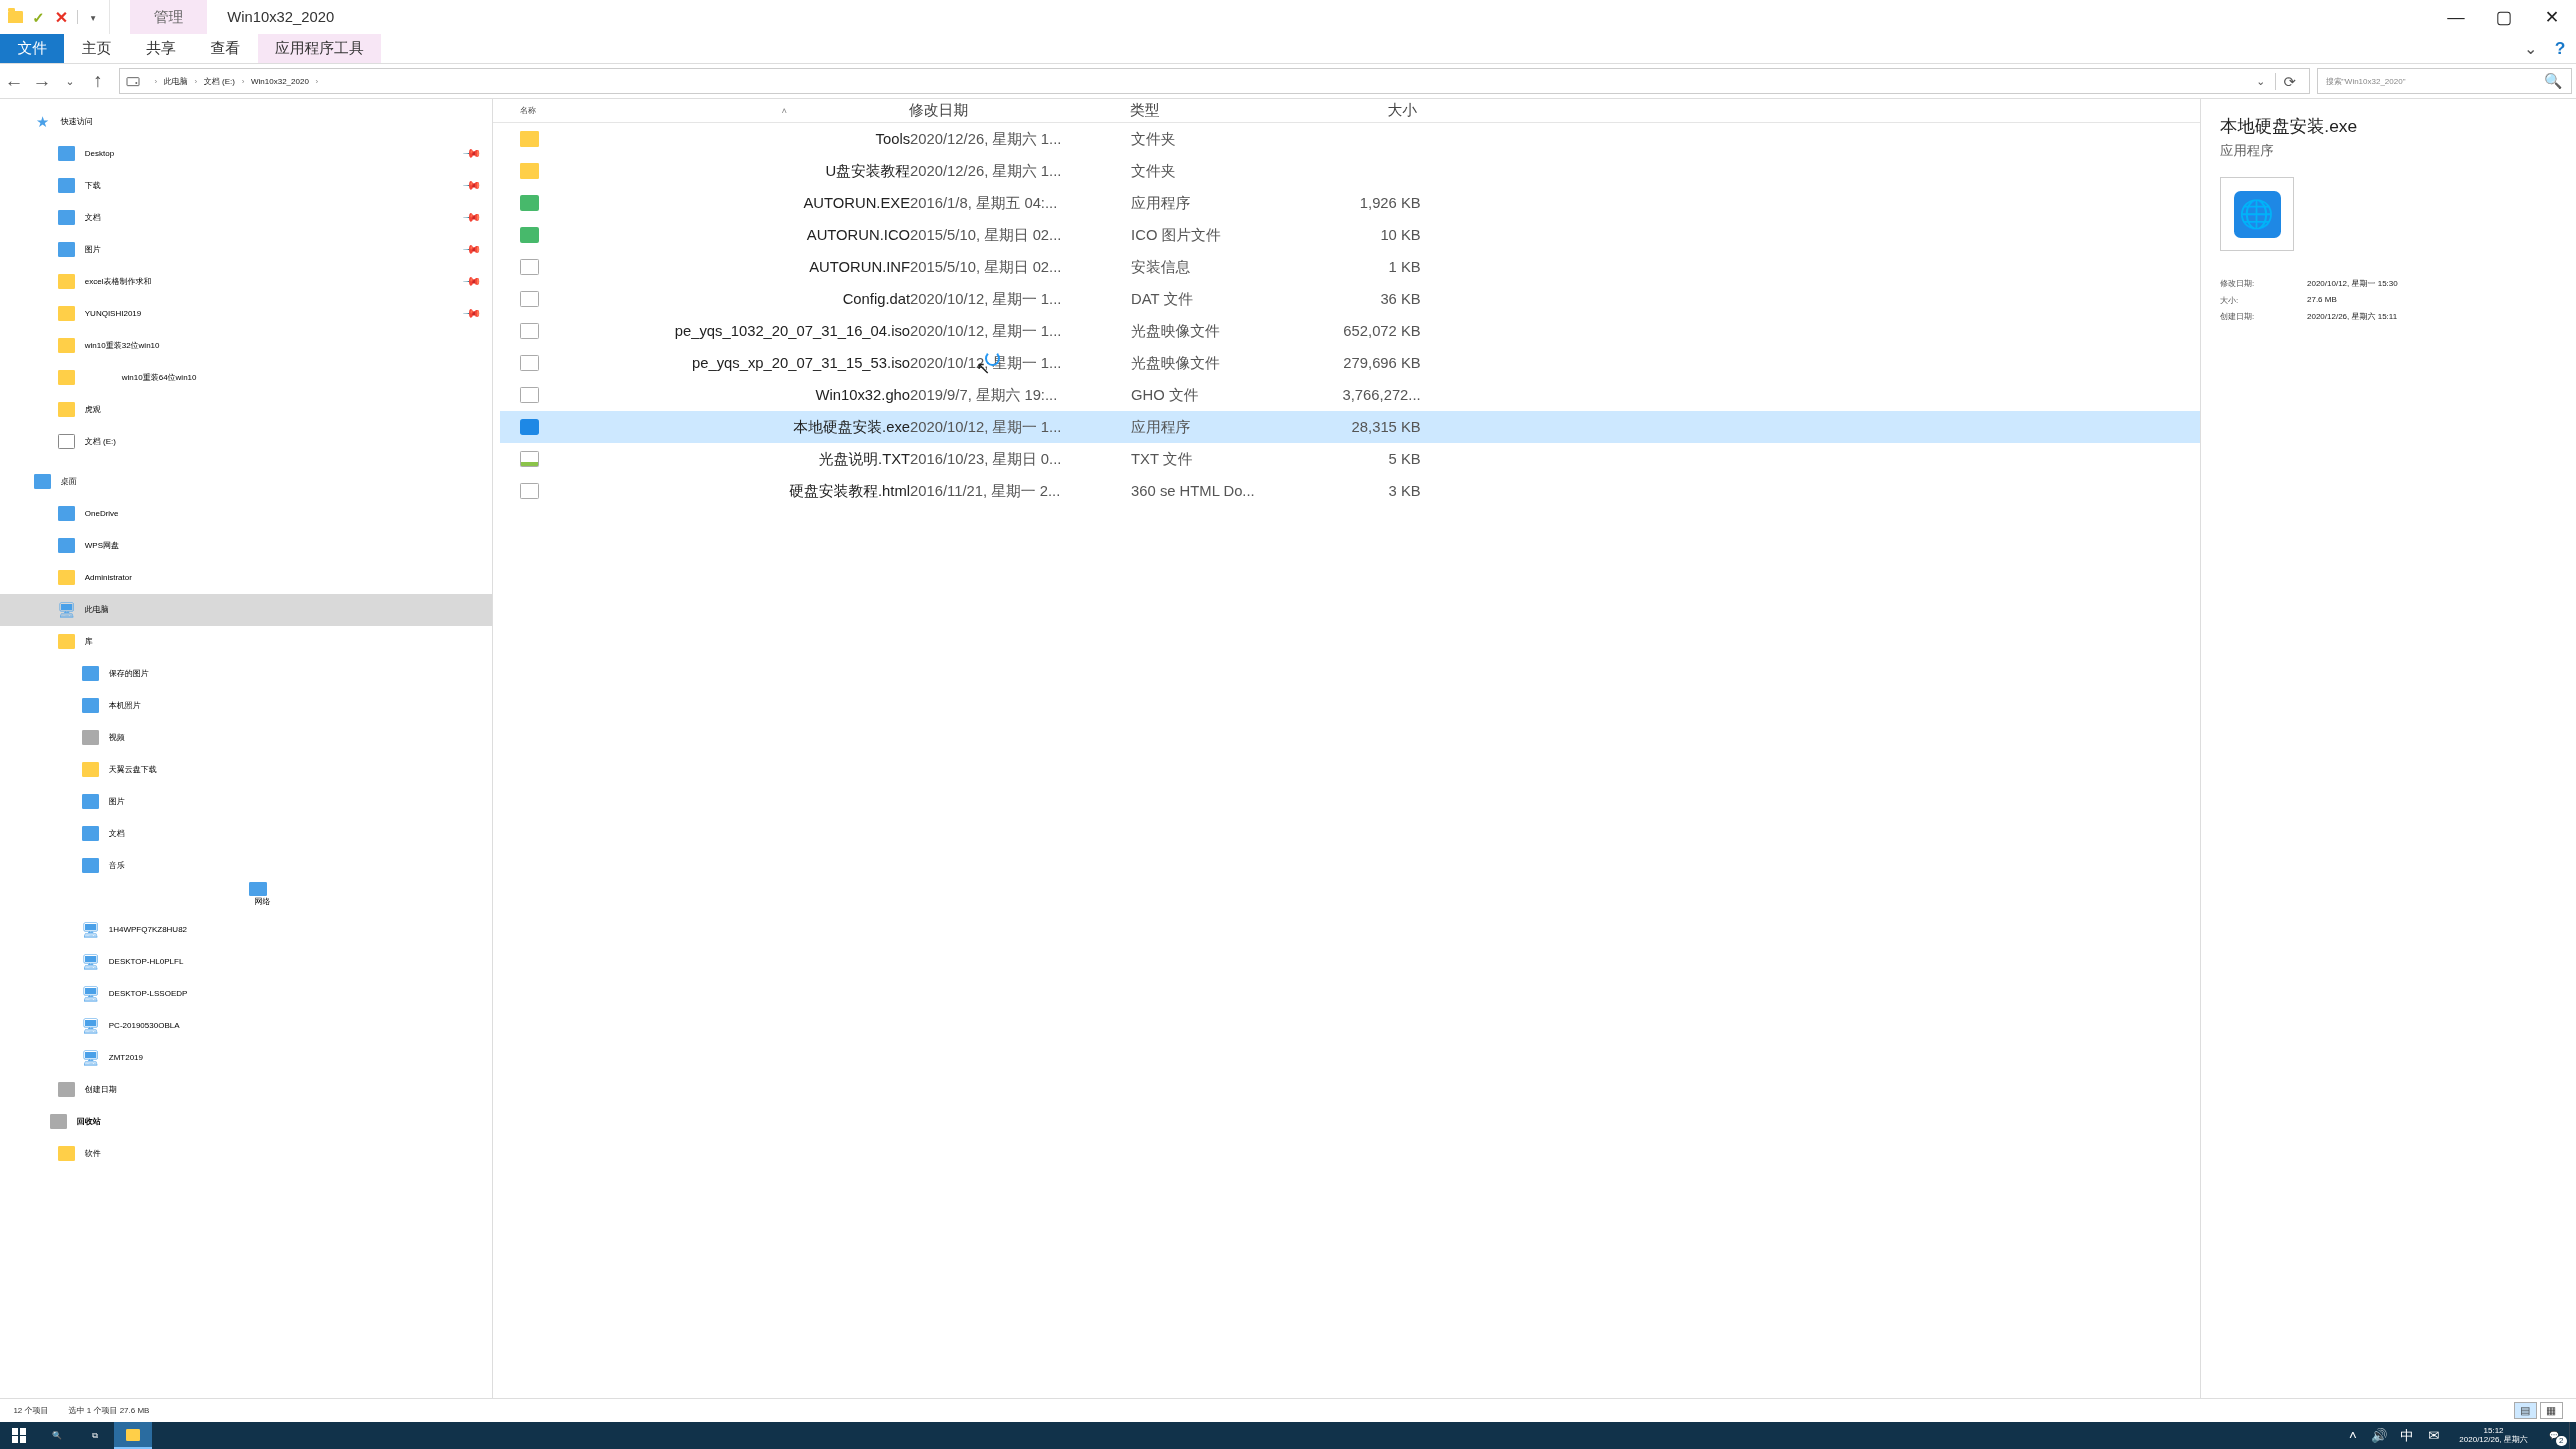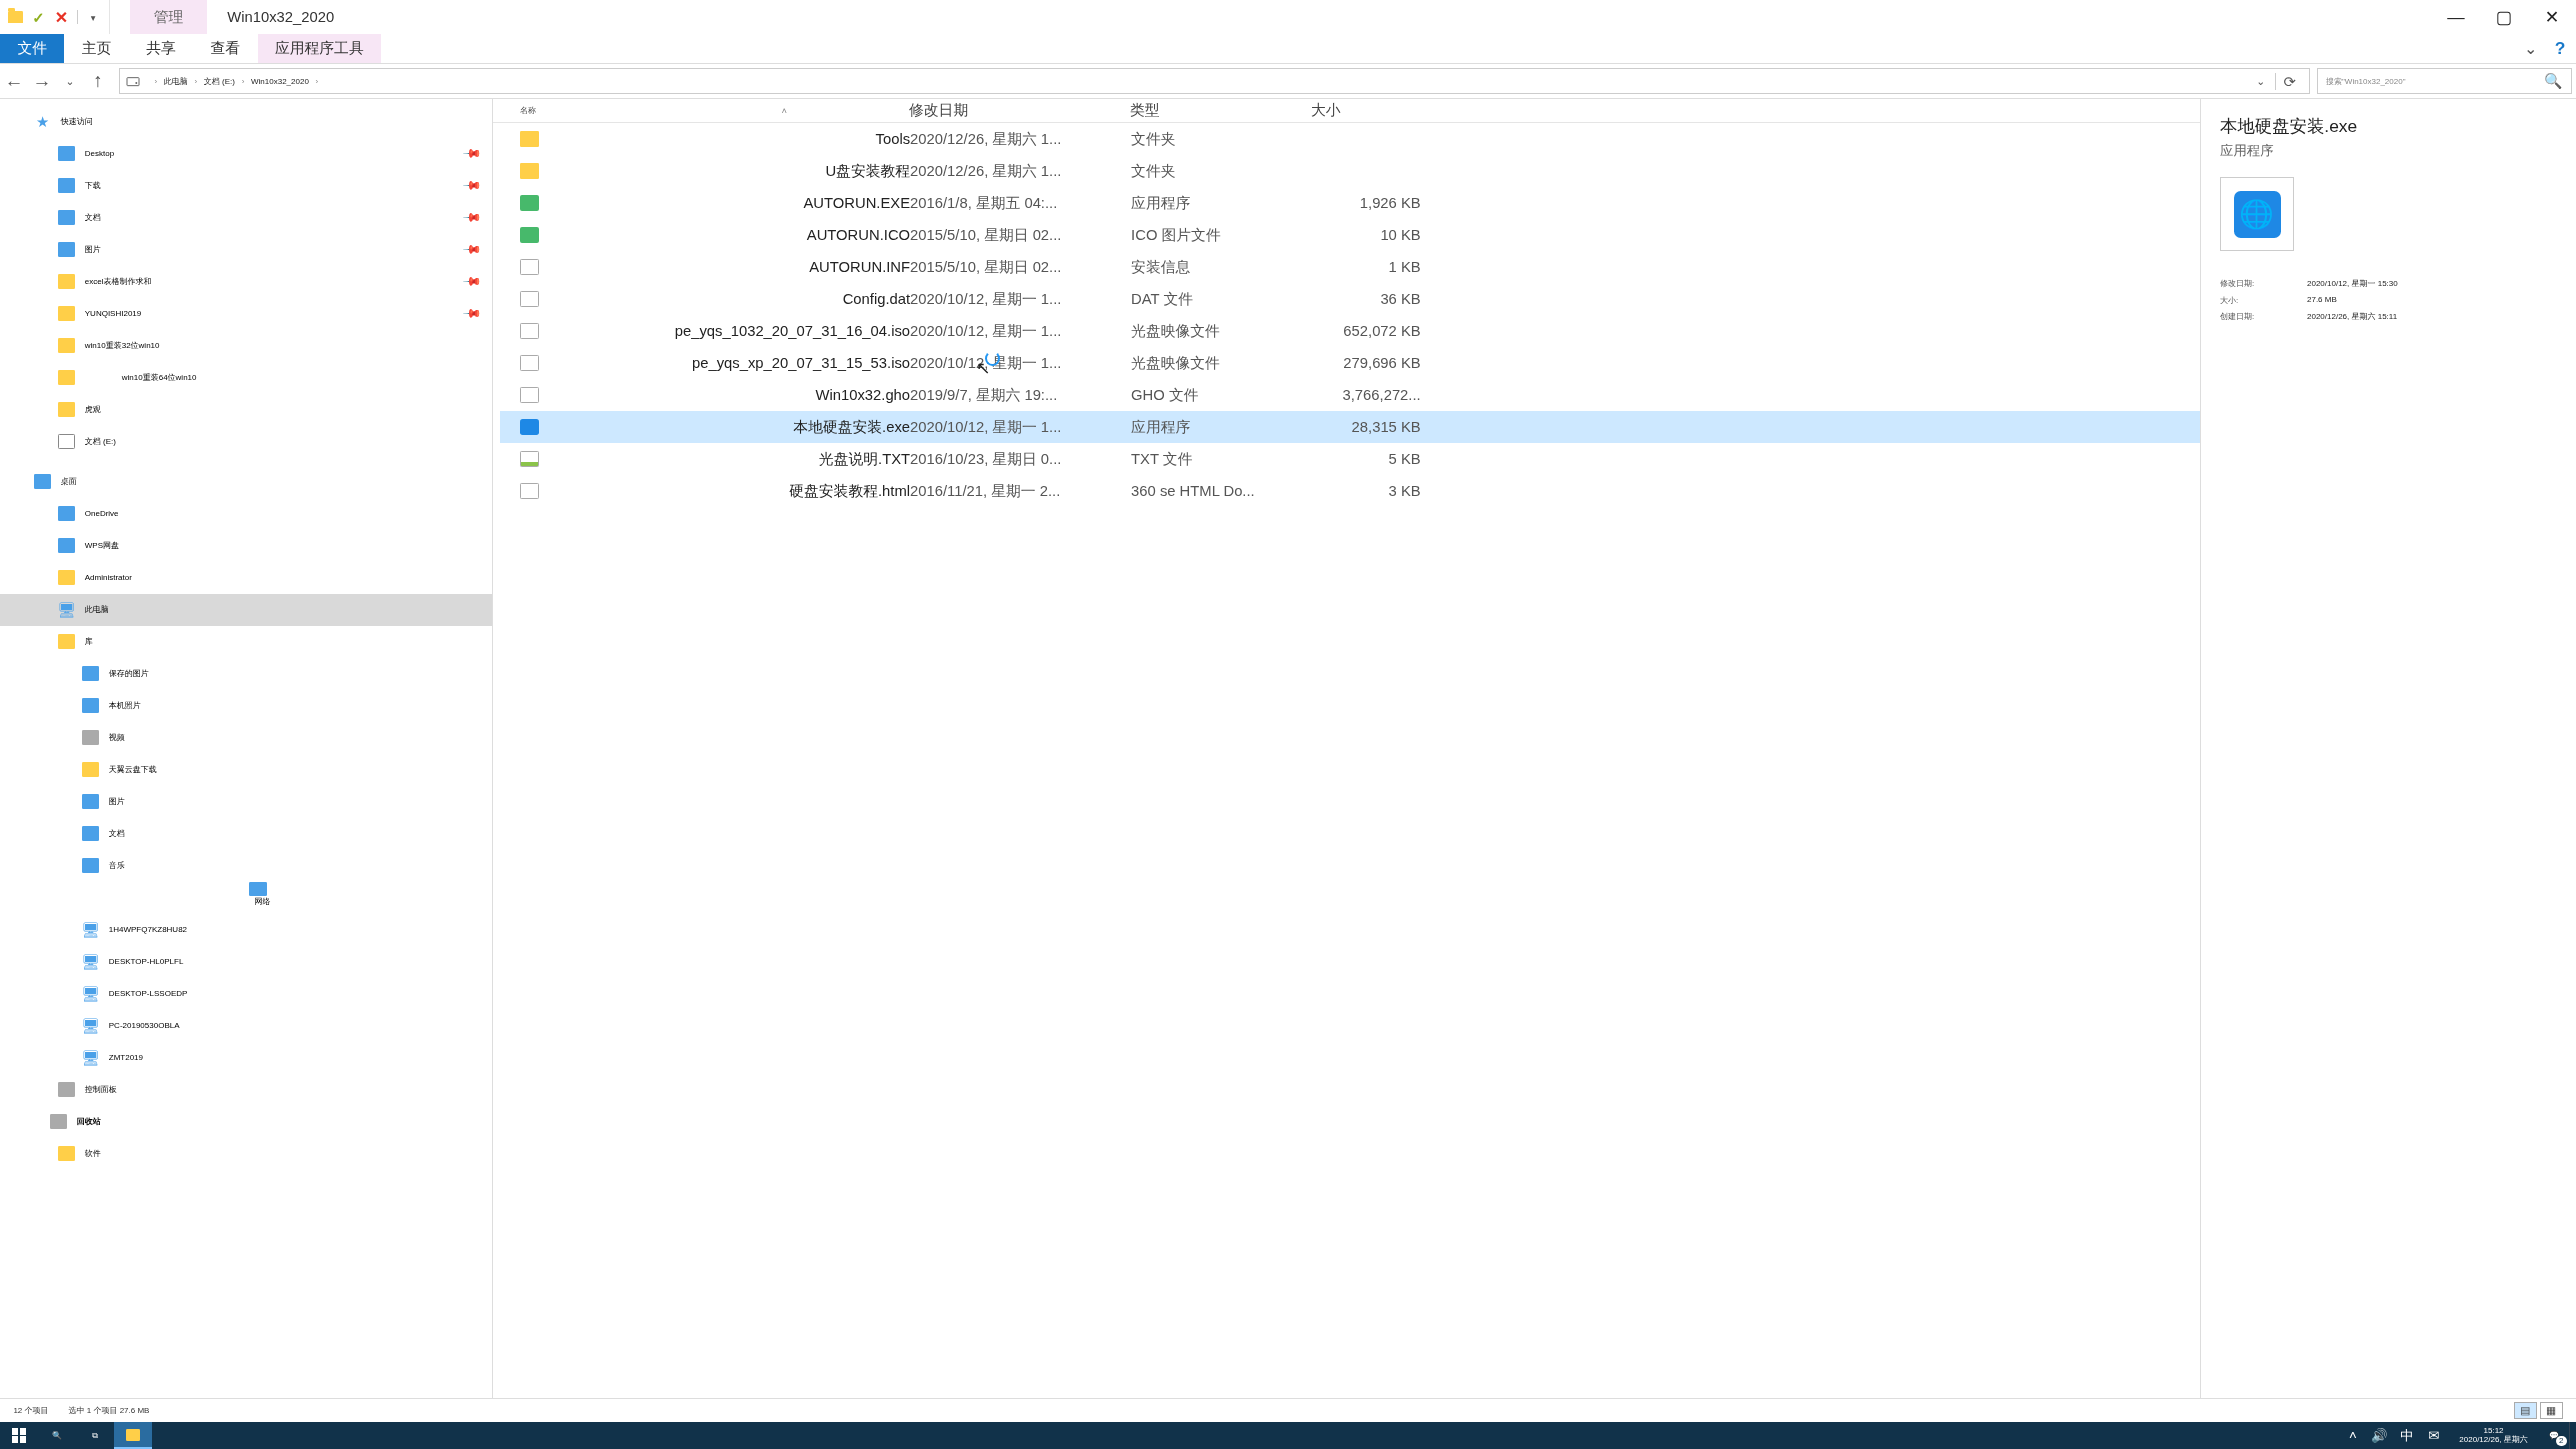--- a/index.html
+++ b/index.html
@@ -60,21 +60,21 @@
   .nav-spacer { height: 8px; }
 
   
   .files { flex: 1; display: flex; flex-direction: column; }
   .col-headers { height: 24px; display: flex; align-items: center; border-bottom: 0.7px solid #e5e5e5; padding-left: 27px; color: #444; }
   .col-headers .col { padding-right: 8px; }
   .col.name { width: 389px; display: flex; align-items: center; }
   .col.name .sort { margin-left: auto; margin-right: 114px; color: #888; font-size: 9.4px; }
   .col.date { width: 221px; }
   .col.type { width: 181px; }
-  .col.size { width: 114px; }
+  .col.size { width: 114px; text-align: right; }
   .rows-wrap { flex: 1; overflow-y: auto; padding-left: 6.7px; position: relative; }
   .row { height: 32px; display: flex; align-items: center; padding-left: 20px; }
   .row.sel { background: #cde8ff; }
   .row .ico { width: 19px; height: 16px; margin-right: 9.4px; display: flex; align-items: center; justify-content: center; }
   .row .ico.folder { background: #ffcf48; border-radius: 1.3px; }
   .row .ico.app2 { background: #47b96b; border-radius: 2px; }
   .row .ico.file { border: 0.7px solid #aaa; border-radius: 1.3px; background: #fff; }
   .row .ico.txt { border: 0.7px solid #aaa; background: linear-gradient(#fff 70%, #8bc34a 70%); border-radius: 1.3px; }
   .row .ico.sel-ico { background: #1e88e5; border-radius: 2.7px; }
   .row .cell { color: #222; }
@@ -323,21 +323,21 @@
       <div class="nav-item" style="padding-left: 82px;">
         <span class="ico pc">🖥</span>
         <span>PC-20190530OBLA</span>
       </div>
       <div class="nav-item" style="padding-left: 82px;">
         <span class="ico pc">🖥</span>
         <span>ZMT2019</span>
       </div>
       <div class="nav-item" style="padding-left: 58px;">
         <span class="ico gray"></span>
-        <span>控制面板</span>
+        <span>创建日期</span>
       </div>
       <div class="nav-item" style="padding-left: 50px; font-weight: bold;">
         <span class="ico gray"></span>
         <span>回收站</span>
       </div>
       <div class="nav-item" style="padding-left: 58px;">
         <span class="ico folder"></span>
         <span>软件</span>
       </div>
     </div>

